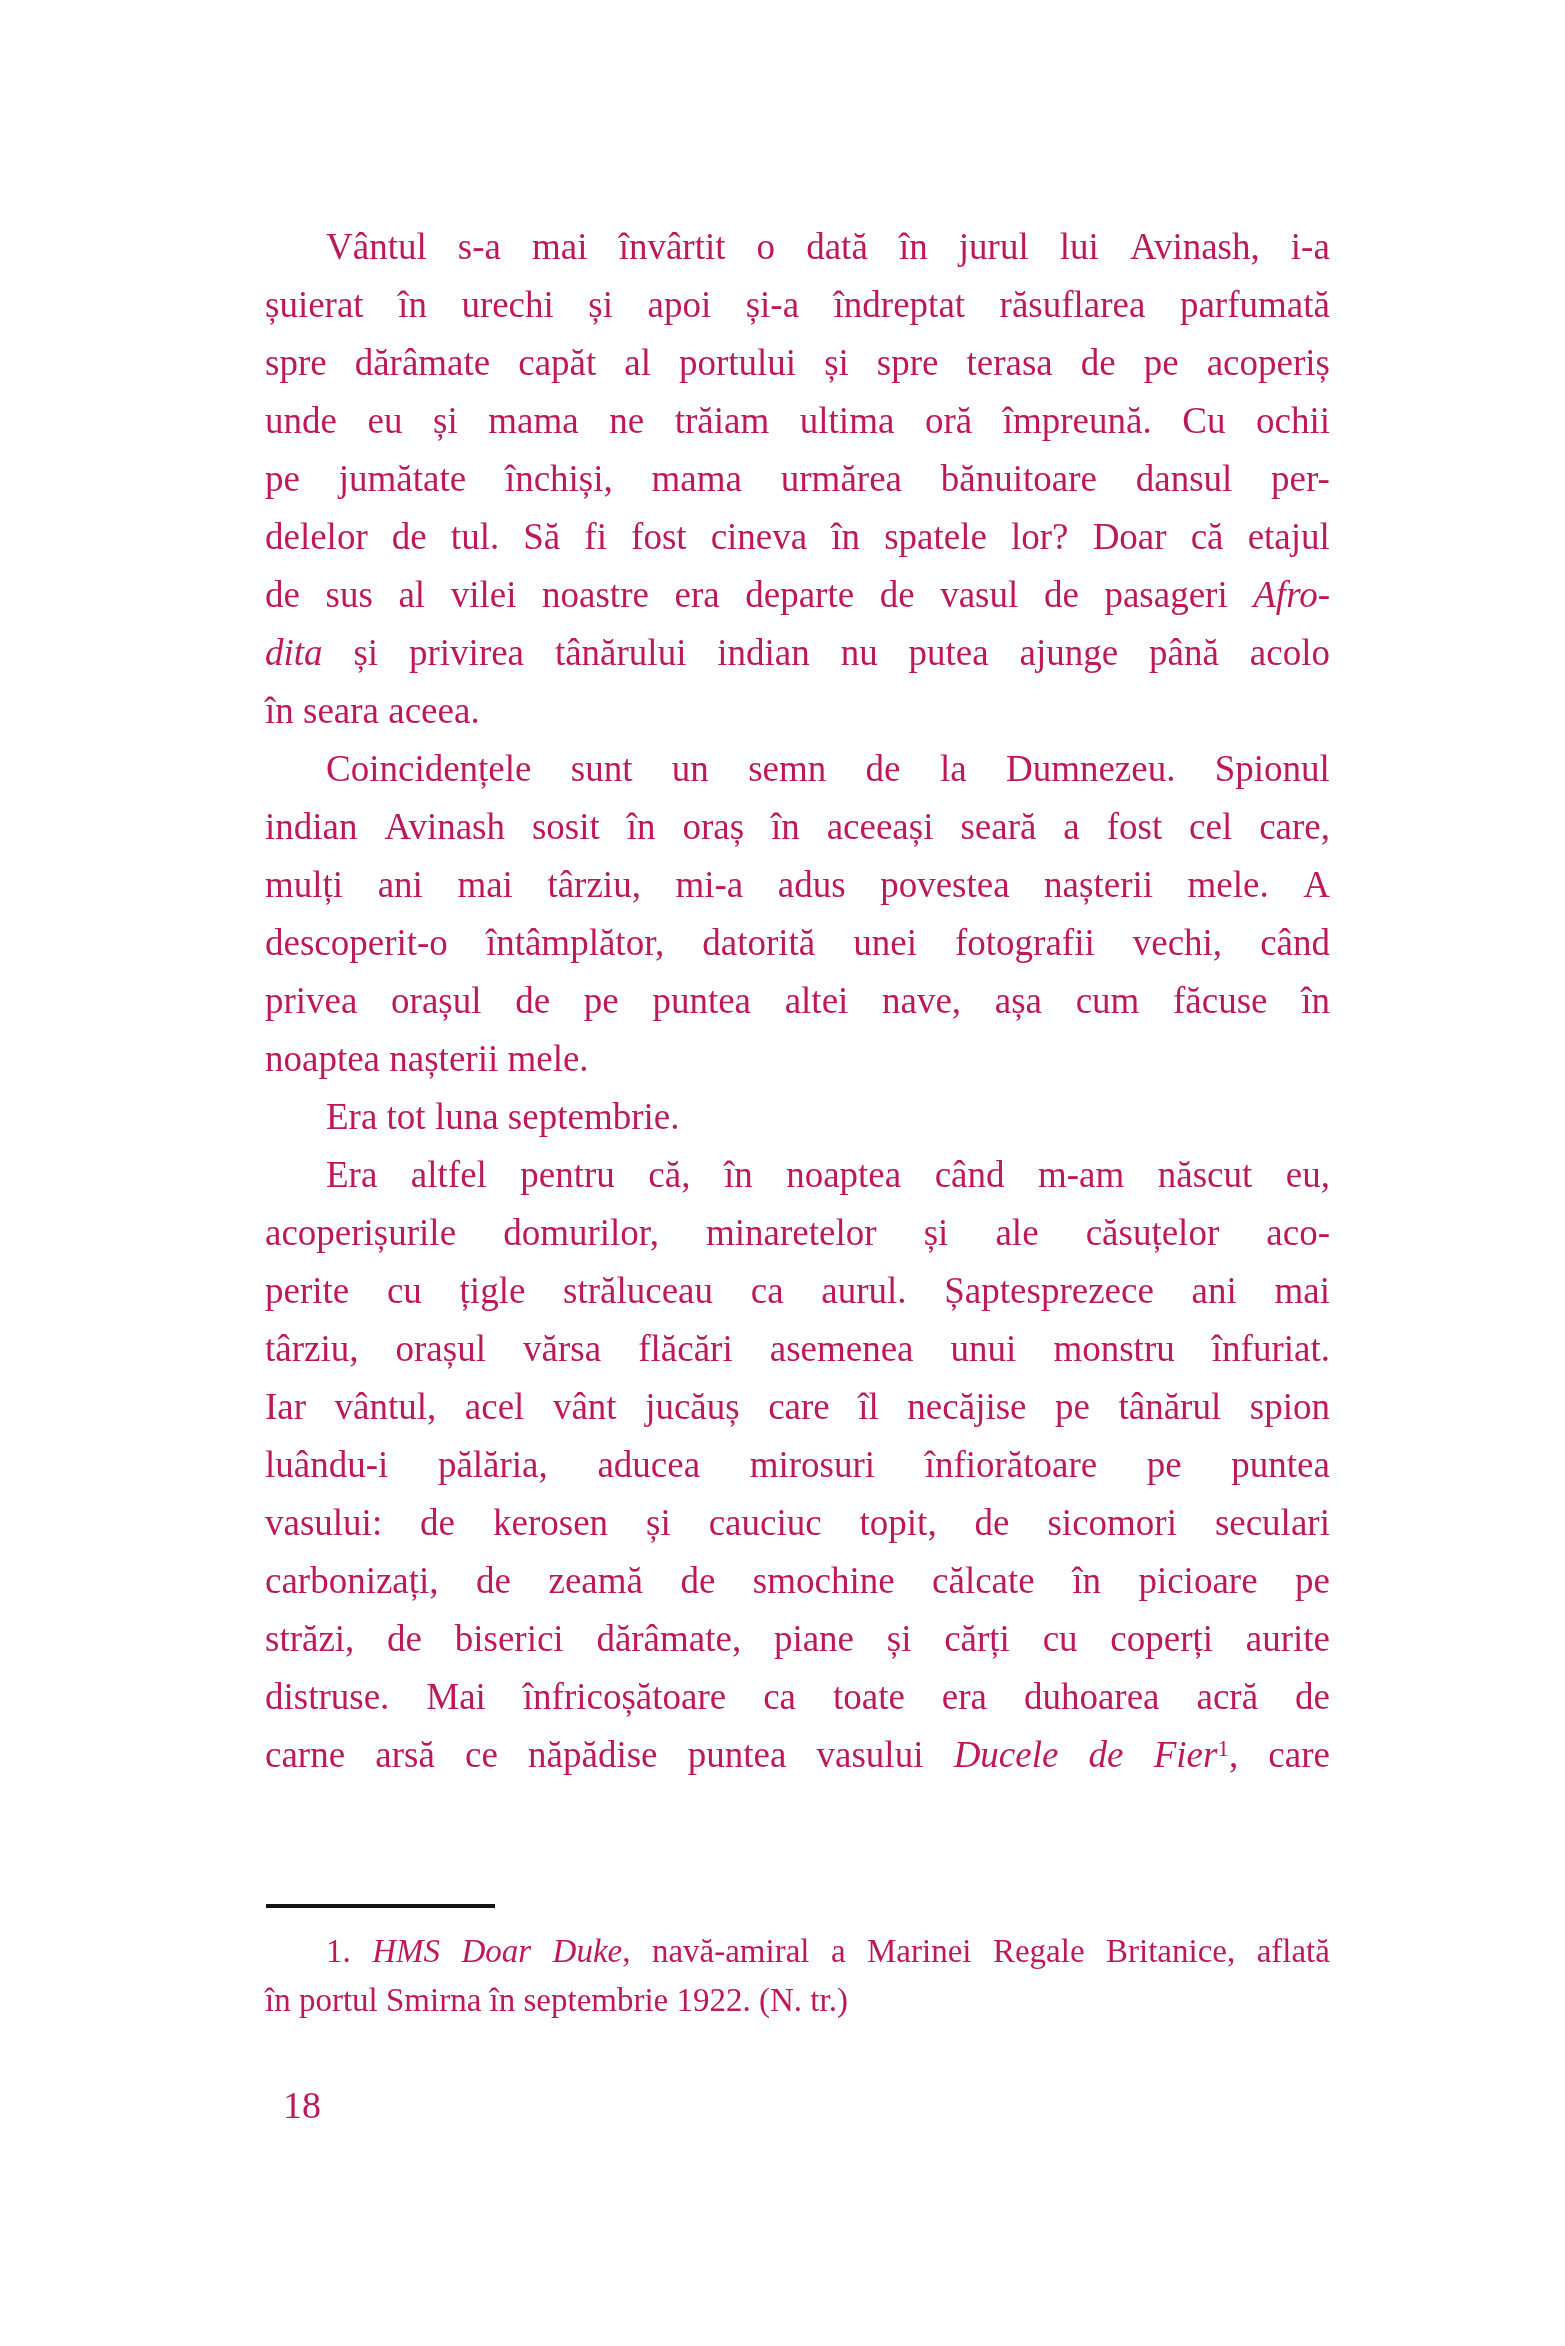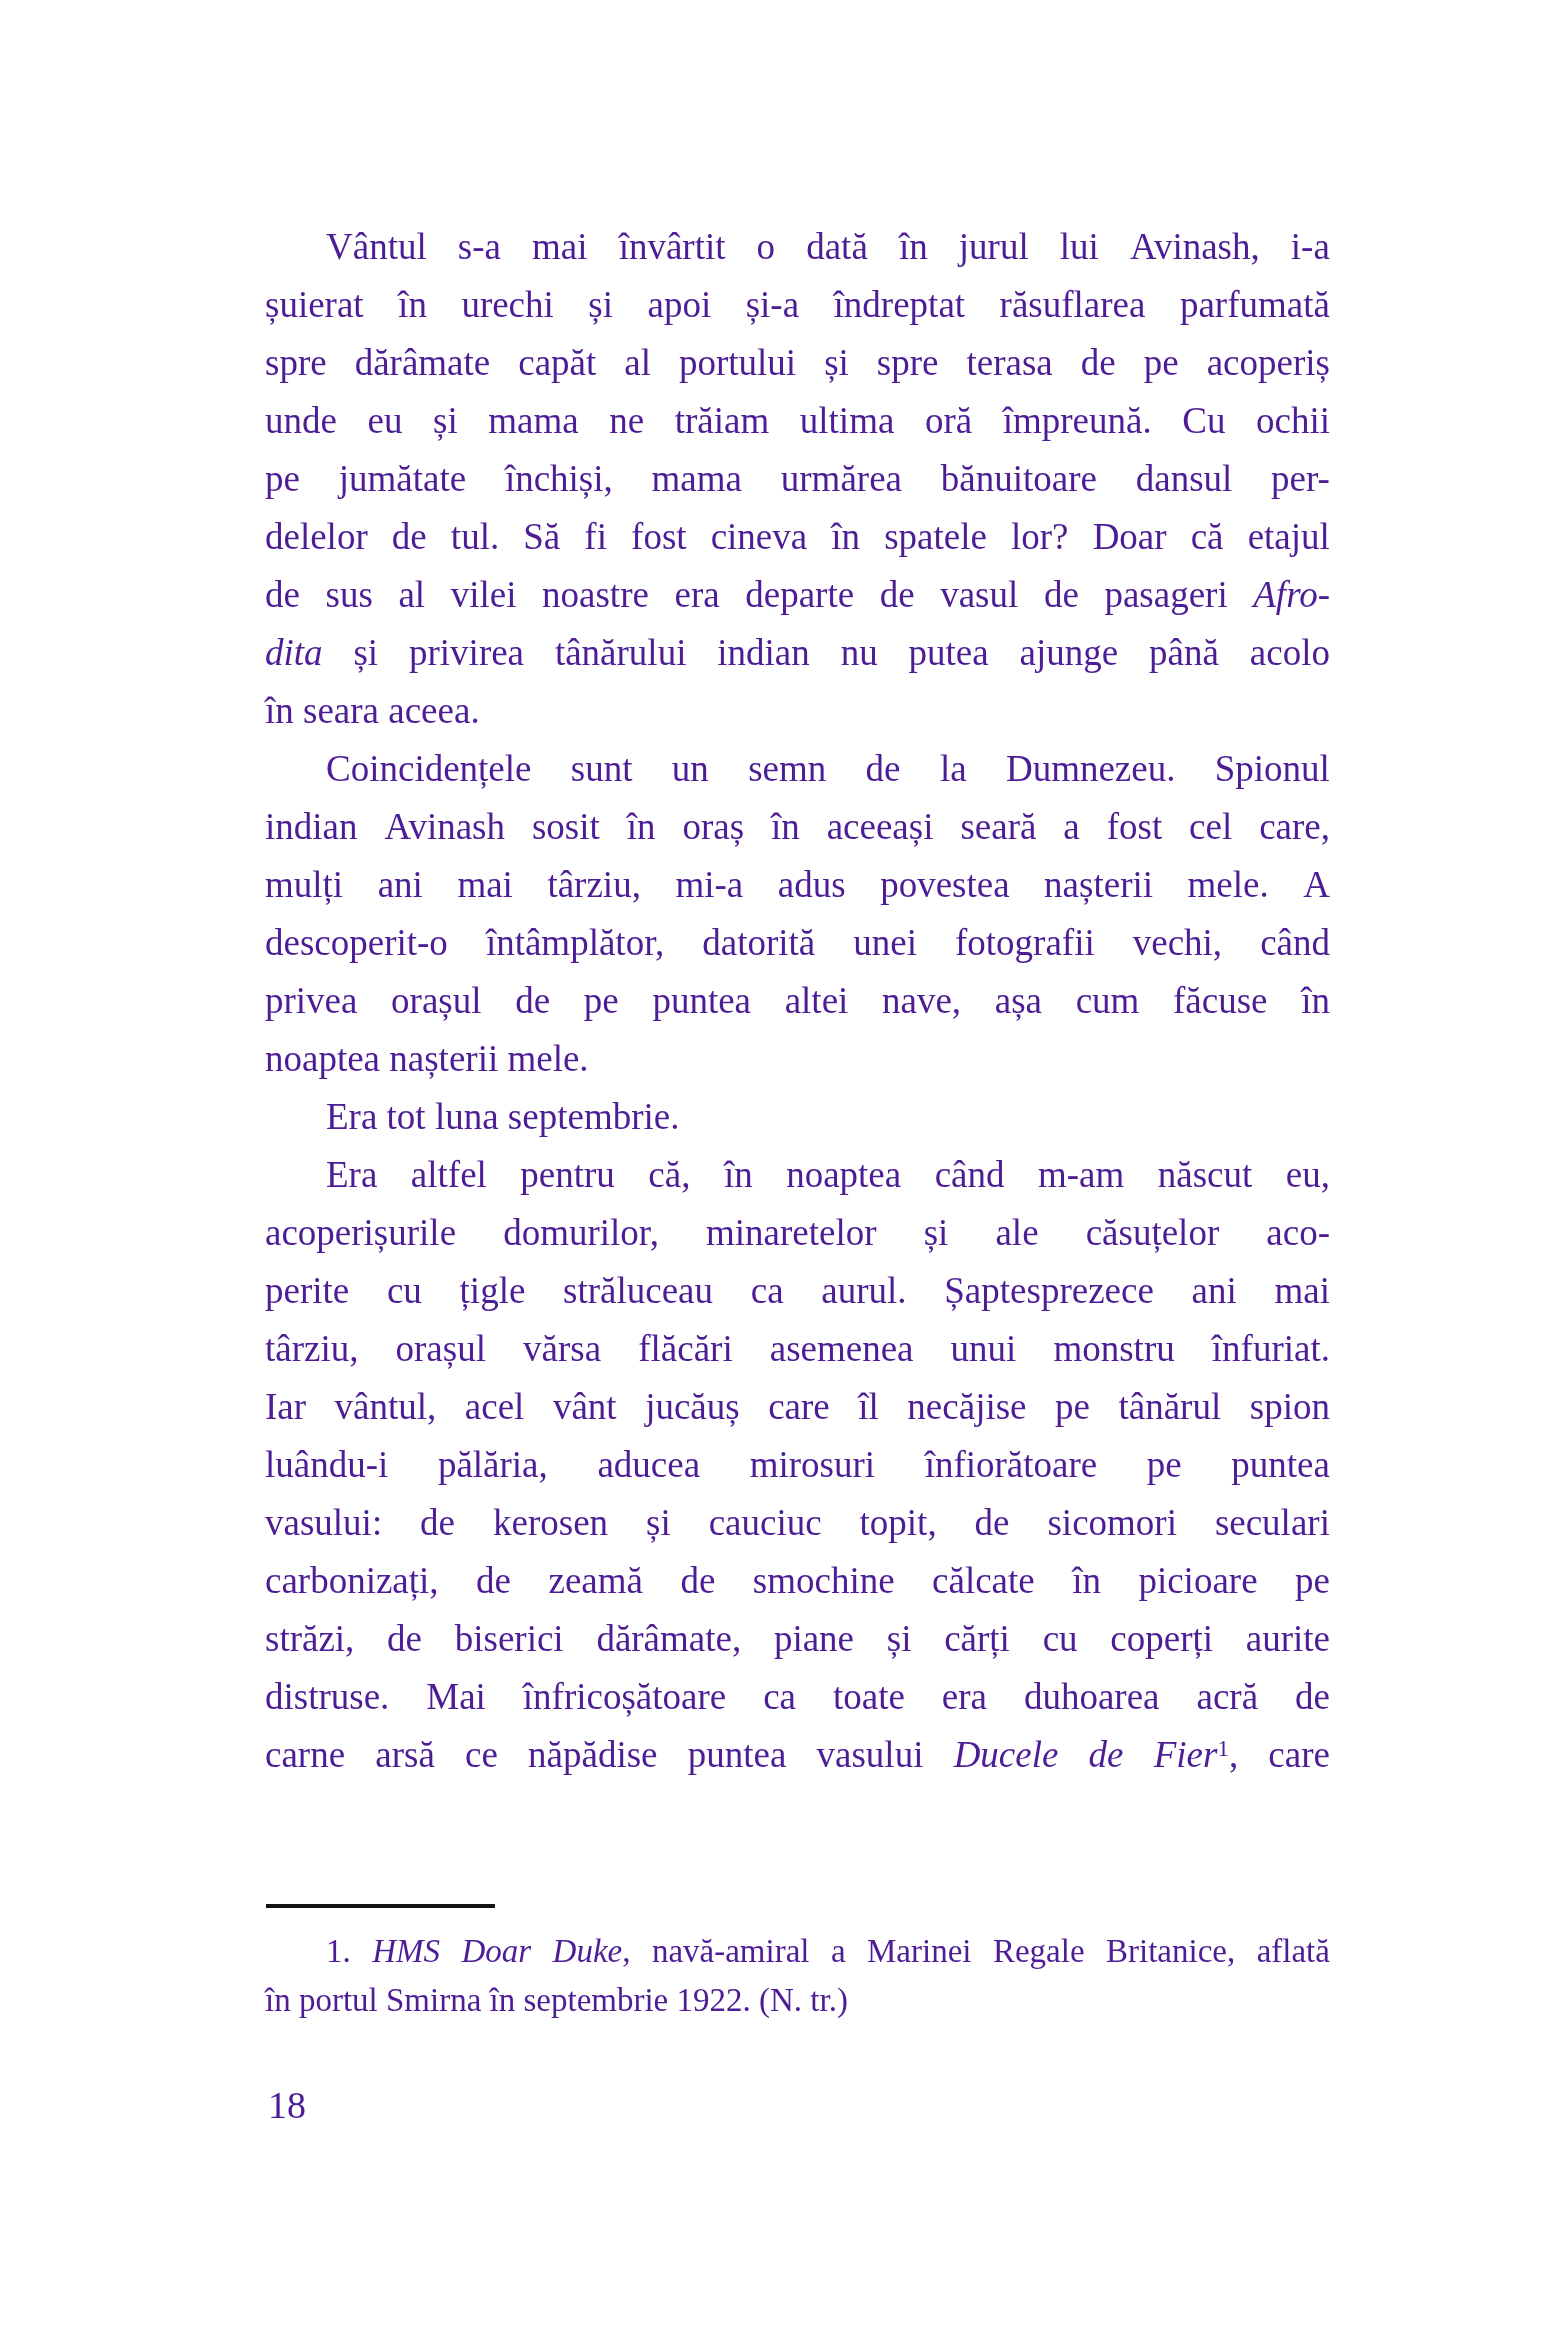--- a/index.html
+++ b/index.html
@@ -1,20 +1,20 @@
 <!DOCTYPE html>
 <html style="font-size:15px"><head>
 <meta charset="utf-8">
 <style>
   html,body{margin:0;padding:0;background:#e9e9e9;}
   .page{
     position:relative;
     width:1565px;height:2347px;
     background:#ffffff;
-    color:#4c1d95;
+    color:#be185d;
     font-family:"Liberation Serif","DejaVu Serif",serif;
     overflow:hidden;
   }
   .body-text{
     position:absolute;
     left:265px;top:218px;width:1065px;
     font-size:37px;
   }
   .body-text .line{height:58px;line-height:58px;}
   .line{white-space:nowrap;}
@@ -28,21 +28,21 @@
     position:absolute;left:266px;top:1904px;
     width:229px;height:3.8px;background:#141414;
   }
   .footnote-text{
     position:absolute;
     left:265px;top:1927px;width:1065px;
     font-size:33px;
   }
   .footnote-text .line{height:49px;line-height:49px;}
   .page-number{
-    position:absolute;left:268px;top:2084px;
+    position:absolute;left:283px;top:2084px;
     font-size:38px;line-height:42px;
   }
 </style>
 </head>
 <body>
 
 <div class="page">
   <div class="body-text">
       <div class="line just ind">
         <span class="w"><span>Vântul</span></span>

